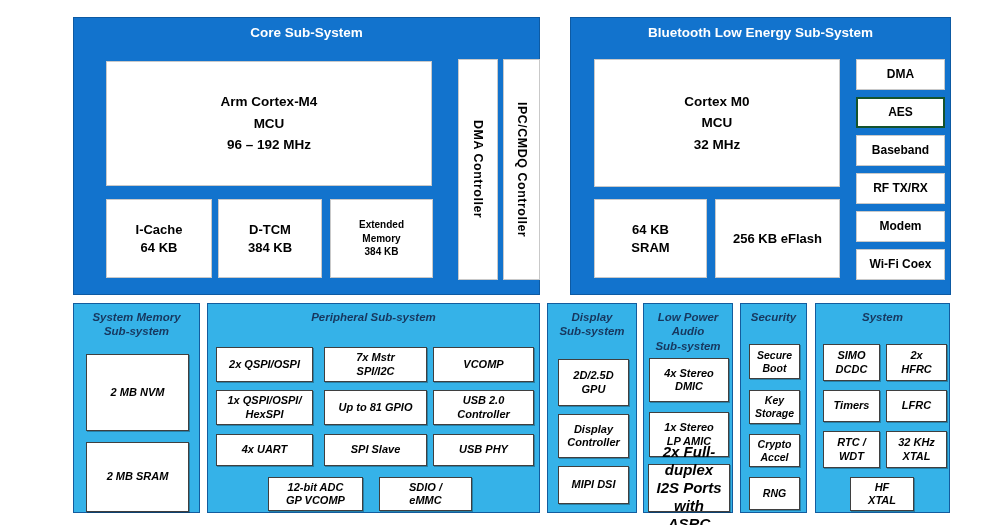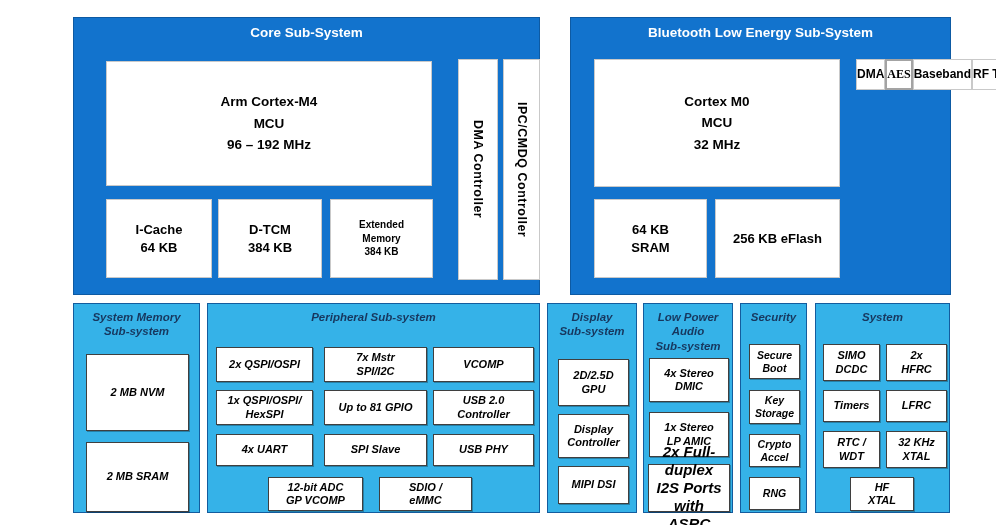--- a/index.html
+++ b/index.html
@@ -17,38 +17,38 @@
   .ptitle.white{top:7px;font-size:13.5px;color:#ffffff;}
   .ptitle.navy{top:6px;font-size:11.5px;color:#17375e;}
   .wbox{
     position:absolute;box-sizing:border-box;background:#ffffff;color:#000000;
     display:flex;align-items:center;justify-content:center;text-align:center;
     white-space:pre-line;font-weight:bold;line-height:1.35;
     border:1px solid #c9c9c9;font-size:13px;
   }
   .dark{border:1px solid #3f3f3f;box-shadow:1px 1px 0 rgba(0,0,0,.28);font-size:11px;line-height:1.2;}
   .vbox{writing-mode:vertical-rl;font-size:12.5px;letter-spacing:.5px;}
-  .aes{border:2px solid #a3a3a3;font-family:Liberation Serif, serif;}
+  .aes{border:2px solid #14532d;}
 
   
   #core{left:73px;top:17px;width:467px;height:278px;}
   .b-core-mcu{left:32px;top:43px;width:326px;height:125px;font-size:13.5px;line-height:1.6;}
   .b-icache{left:32px;top:181px;width:106px;height:79px;}
   .b-dtcm{left:144px;top:181px;width:104px;height:79px;}
   .b-ext{left:256px;top:181px;width:103px;height:79px;font-size:10px;}
   .b-dmactl{left:384px;top:41px;width:40px;height:221px;}
   .b-ipcctl{left:429px;top:41px;width:37px;height:221px;}
 
   
   #ble{left:570px;top:17px;width:381px;height:278px;}
   .b-ble-mcu{left:23px;top:41px;width:246px;height:128px;font-size:13.5px;line-height:1.6;}
   .b-ble-sram{left:23px;top:181px;width:113px;height:79px;}
   .b-eflash{left:144px;top:181px;width:125px;height:79px;}
   .side-col{position:absolute;left:285px;top:41px;width:89px;height:221px;
-    display:flex;justify-content:space-between;}
+    display:flex;flex-direction:column;justify-content:space-between;}
   .side-col .wbox{position:relative;height:31px;font-size:12px;flex:none;}
 
   
   .bottom{top:303px;height:210px;font-style:italic;}
   #mem{left:73px;width:127px;}
   .b-nvm{left:12px;top:50px;width:103px;height:77px;}
   .b-msram{left:12px;top:138px;width:103px;height:70px;}
 
   #periph{left:207px;width:333px;}
   .p-r1{top:43px;height:35px;} .p-r2{top:86px;height:35px;}

